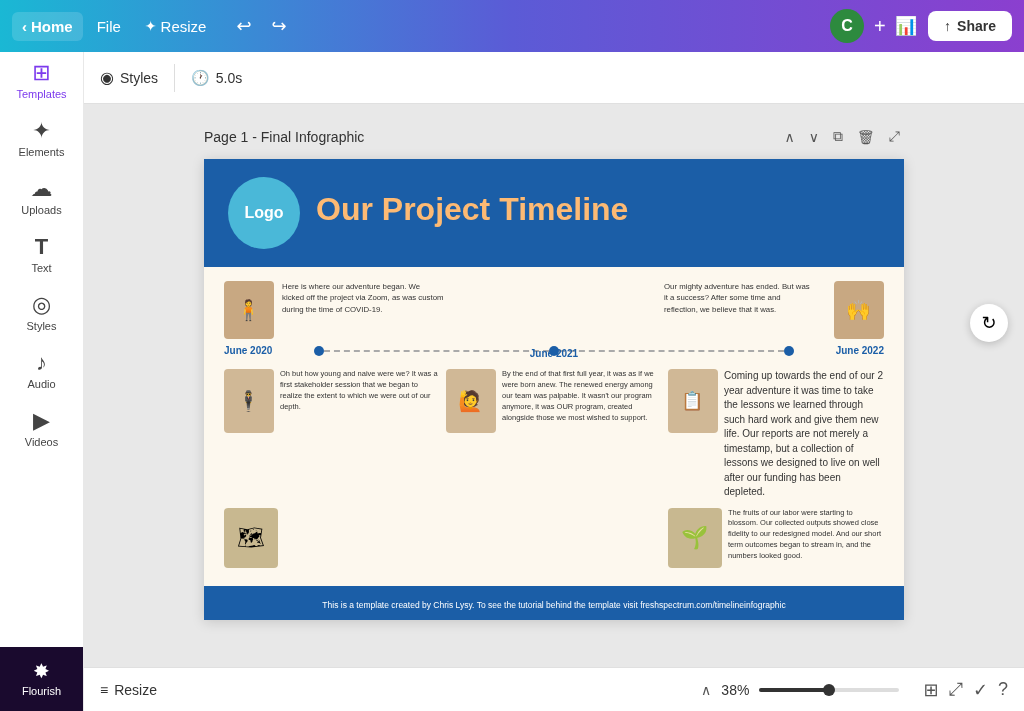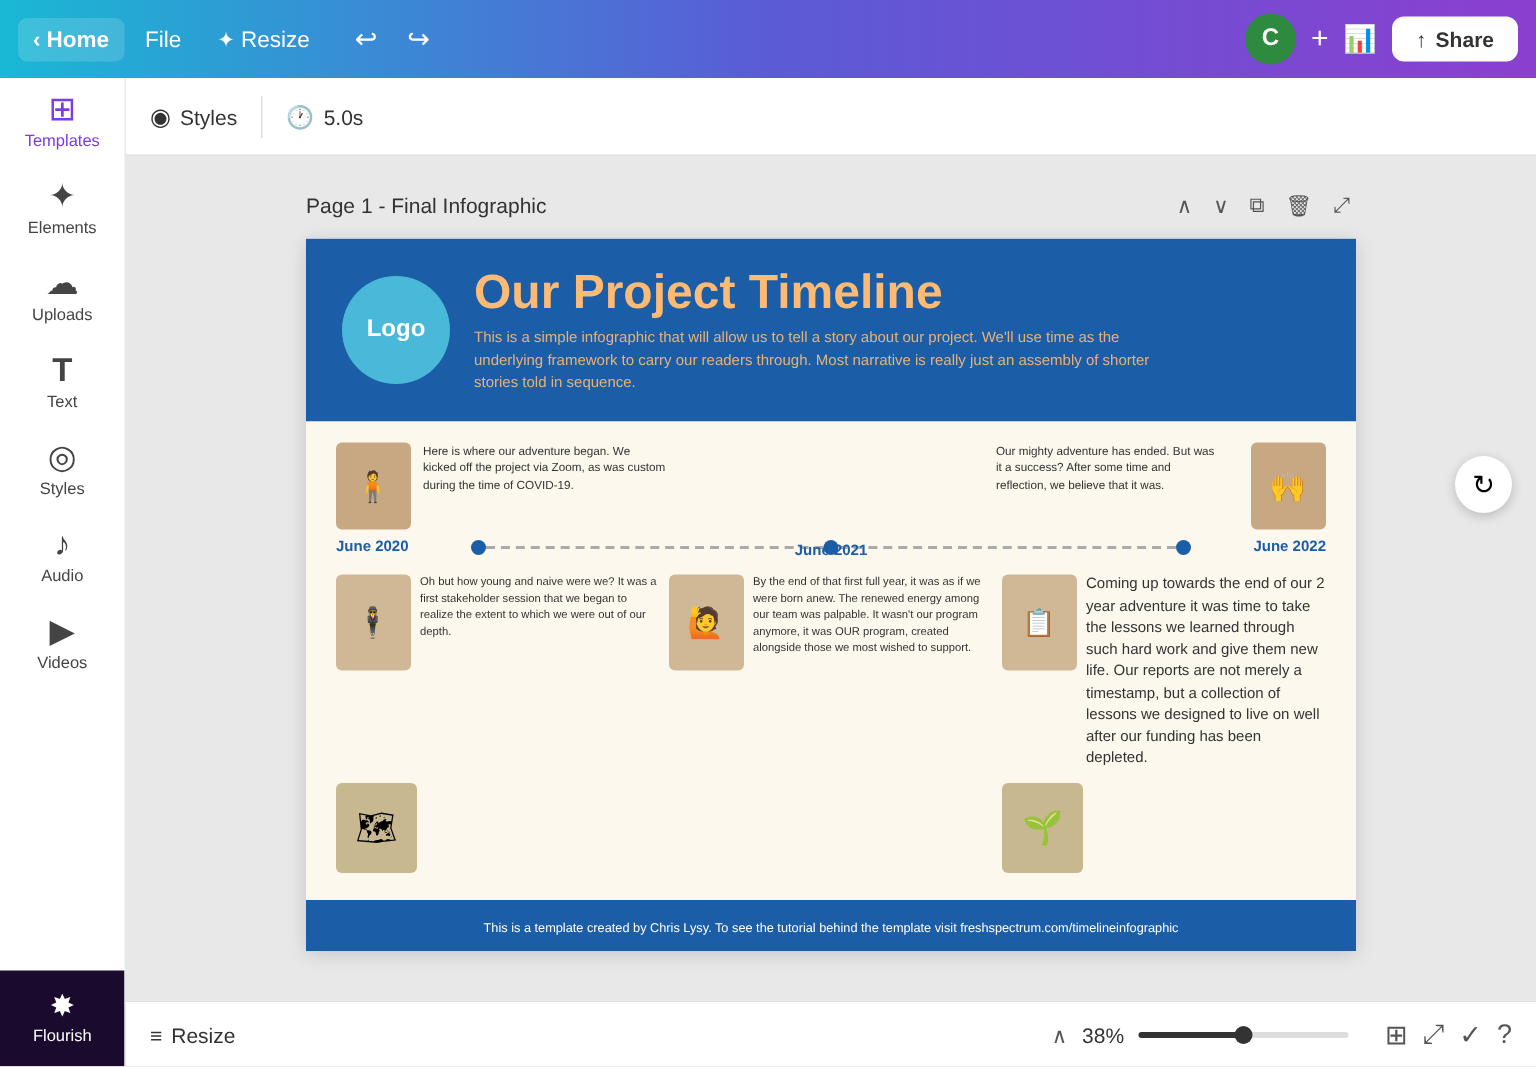--- a/index.html
+++ b/index.html
@@ -193,21 +193,20 @@
       </div>
 
       <div class="canvas">
 
         <div class="infographic-header">
           <div class="logo-circle">
             <span>Logo</span>
           </div>
           <div class="header-text">
             <div class="header-title">Our Project Timeline</div>
-            <div class="header-subtitle">This is a simple infographic that will allow us to tell a story about our project.  We'll use time as the underlying framework to carry our readers through.  Most narrative is really just an assembly of shorter stories told in sequence.</div>
           </div>
         </div>
 
         <div class="timeline-section">
 
           <div style="display:flex; margin-bottom:4px;">
 
             <div style="width:220px; display:flex; gap:8px; align-items:flex-start;">
               <div style="width:50px;height:58px;background:#c8a882;border-radius:4px;display:flex;align-items:center;justify-content:center;font-size:20px;flex-shrink:0;">🧍</div>
               <div style="font-size:7.8px;color:#333;line-height:1.45;">Here is where our adventure began.  We kicked off the project via Zoom, as was custom during the time of COVID-19.</div>
@@ -257,20 +256,21 @@
           <div style="display:flex;gap:6px;padding:4px 0 8px;">
 
             <div style="flex:1;display:flex;gap:6px;align-items:flex-start;">
               <div style="width:54px;height:60px;background:#c8b890;border-radius:4px;flex-shrink:0;display:flex;align-items:center;justify-content:center;font-size:22px;">🗺</div>
             </div>
 
             <div style="flex:1;"></div>
 
             <div style="flex:1;display:flex;gap:6px;align-items:flex-start;">
               <div style="width:54px;height:60px;background:#c8b890;border-radius:4px;flex-shrink:0;display:flex;align-items:center;justify-content:center;font-size:22px;">🌱</div>
+              <div style="font-size:7.5px;color:#333;line-height:1.45;">The fruits of our labor were starting to blossom.  Our collected outputs showed close fidelity to our redesigned model.  And our short term outcomes began to stream in, and the numbers looked good.</div>
             </div>
           </div>
 
         </div>
 
         <div class="infographic-footer">
           <span class="footer-text">This is a template created by Chris Lysy.  To see the tutorial behind the template visit freshspectrum.com/timelineinfographic</span>
         </div>
 
       </div>

